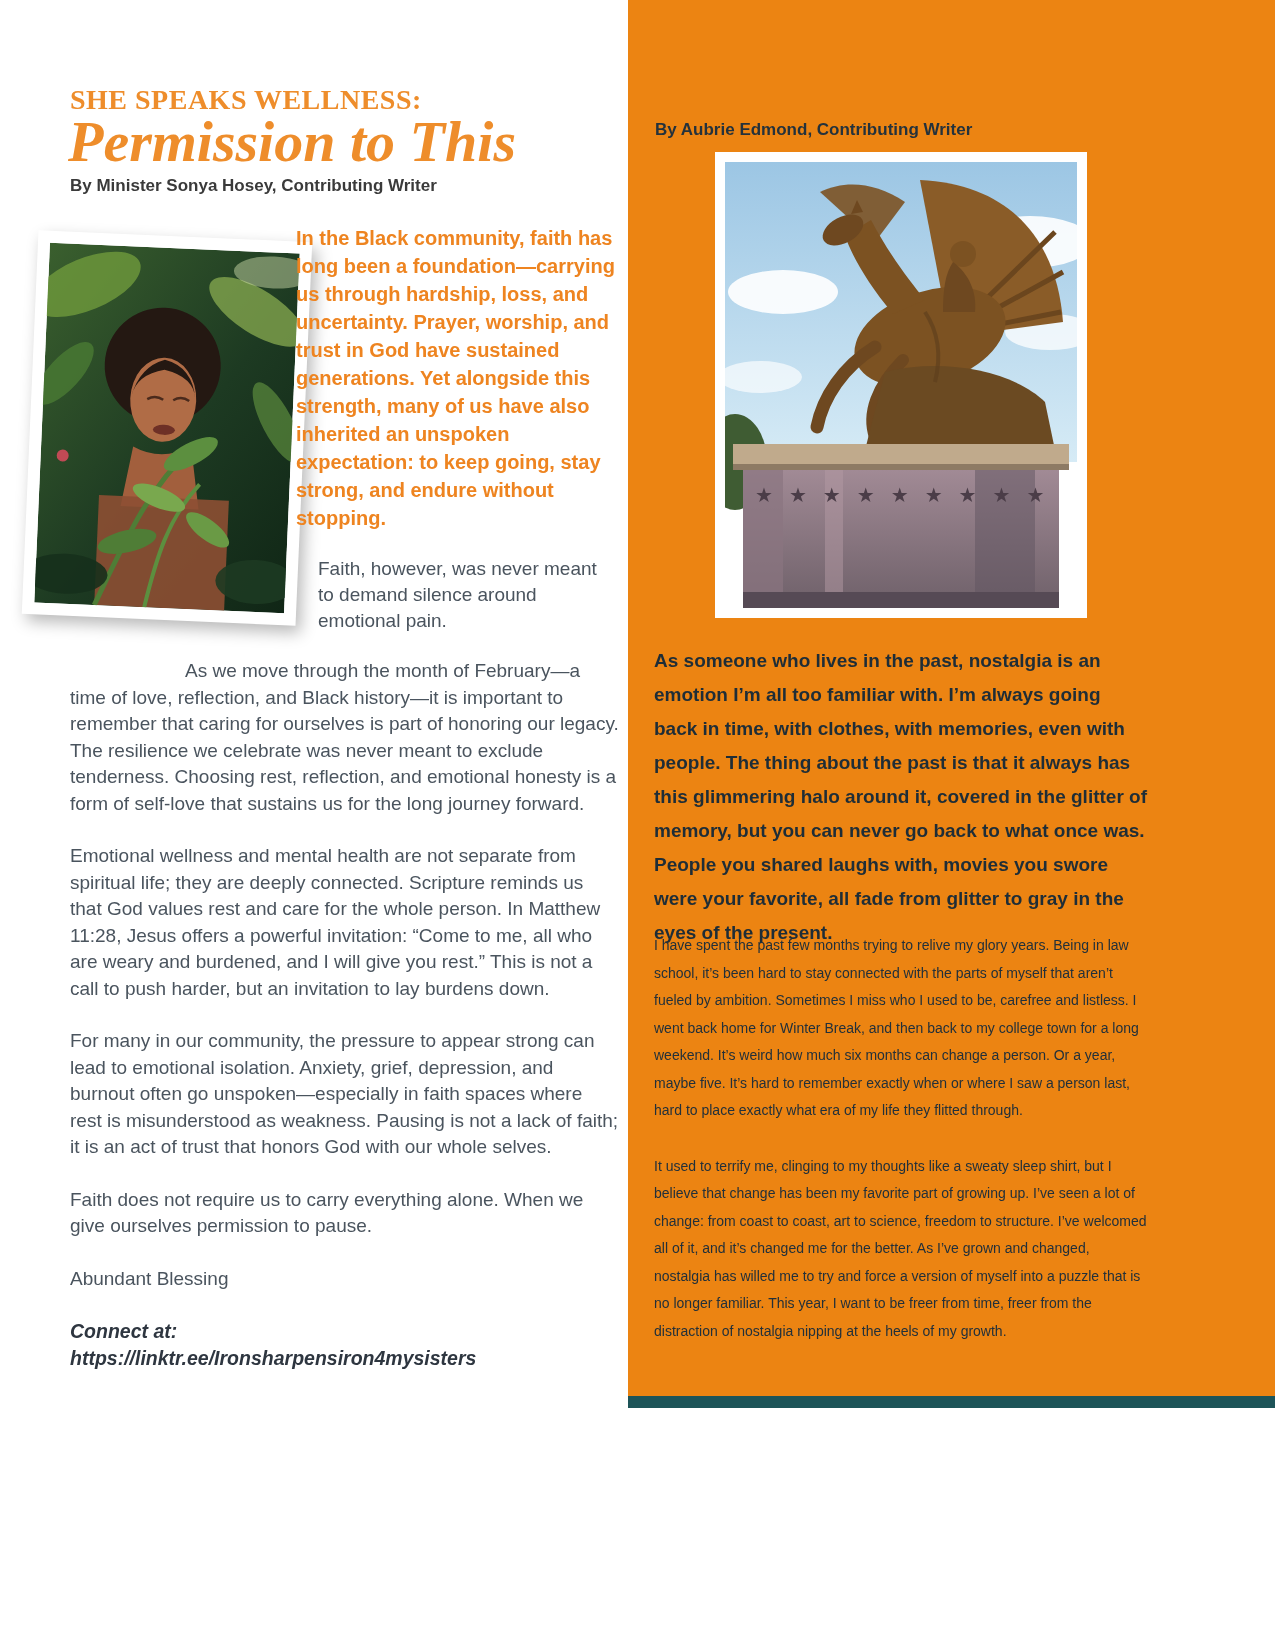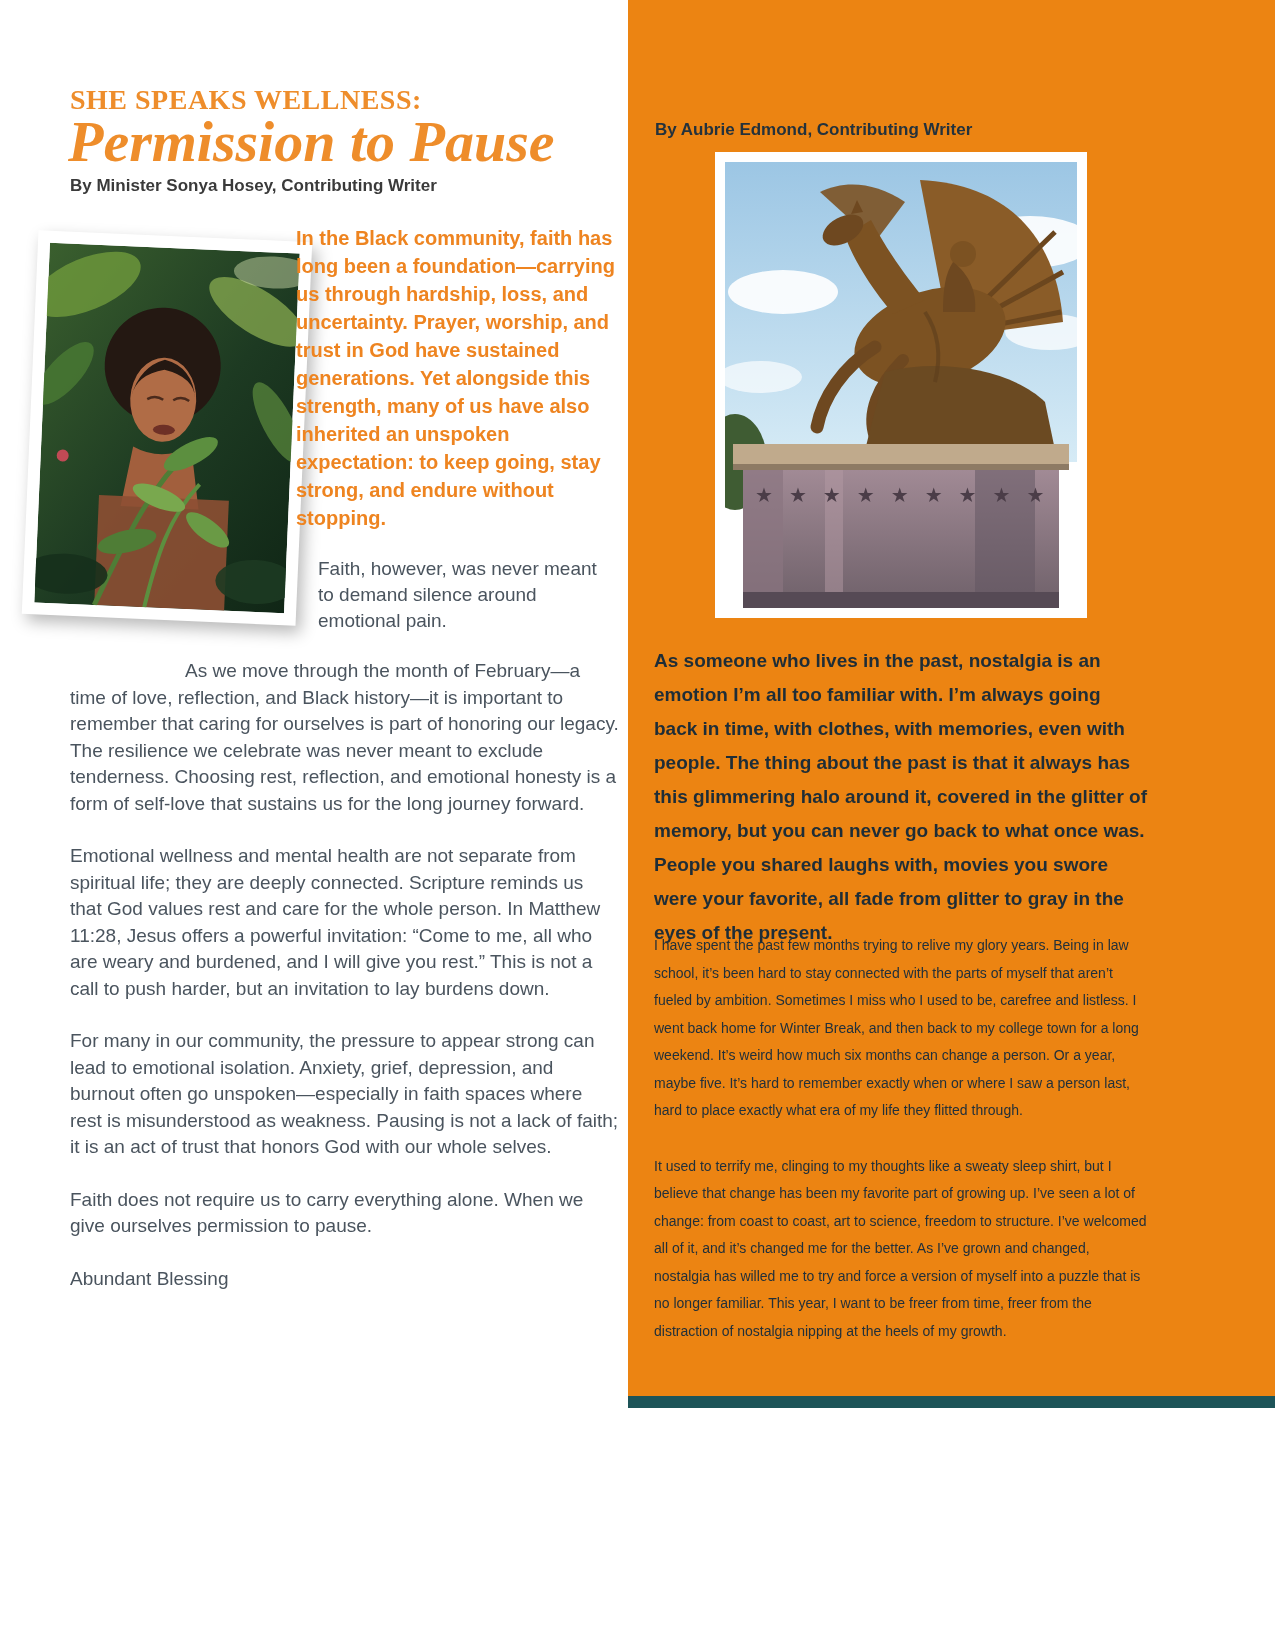--- a/index.html
+++ b/index.html
@@ -124,21 +124,21 @@
   .site-footer svg { display: block; width: 26px; height: 26px; }
 </style>
 </head>
 <body>
 
 <div class="page">
 
   <div class="orange-panel"></div>
 
   <div class="kicker">SHE SPEAKS WELLNESS:</div>
-  <h1 class="title-left">Permission to Pause</h1>
+  <h1 class="title-left">Permission to This</h1>
   <div class="byline-left">By Minister Sonya Hosey, Contributing Writer</div>
 
   <div class="polaroid">
     <svg viewBox="0 0 250 360">
       <defs>
         <linearGradient id="jungle" x1="0" y1="0" x2="1" y2="1">
           <stop offset="0" stop-color="#3a5f2e"></stop>
           <stop offset="0.55" stop-color="#1d3a22"></stop>
           <stop offset="1" stop-color="#102616"></stop>
         </linearGradient>
@@ -172,20 +172,22 @@
   <div class="lead-orange">In the Black community, faith has long been a foundation—carrying us through hardship, loss, and uncertainty. Prayer, worship, and trust in God have sustained generations. Yet alongside this strength, many of us have also inherited an unspoken expectation: to keep going, stay strong, and endure without stopping.</div>
   <div class="sublead">Faith, however, was never meant to demand silence around emotional pain.</div>
 
   <div class="body-copy">
     <p class="first">As we move through the month of February—a time of love, reflection, and Black history—it is important to remember that caring for ourselves is part of honoring our legacy. The resilience we celebrate was never meant to exclude tenderness. Choosing rest, reflection, and emotional honesty is a form of self-love that sustains us for the long journey forward.</p>
     <p>Emotional wellness and mental health are not separate from spiritual life; they are deeply connected. Scripture reminds us that God values rest and care for the whole person. In Matthew 11:28, Jesus offers a powerful invitation: “Come to me, all who are weary and burdened, and I will give you rest.” This is not a call to push harder, but an invitation to lay burdens down.</p>
     <p>For many in our community, the pressure to appear strong can lead to emotional isolation. Anxiety, grief, depression, and burnout often go unspoken—especially in faith spaces where rest is misunderstood as weakness. Pausing is not a lack of faith; it is an act of trust that honors God with our whole selves.</p>
     <p>Faith does not require us to carry everything alone. When we give ourselves permission to pause.</p>
     <p>Abundant Blessing</p>
     <div class="connect">
+      <div>Connect at:</div>
+      <div>https://linktr.ee/Ironsharpensiron4mysisters</div>
     </div>
   </div>
 
   <div class="byline-right">By Aubrie Edmond, Contributing Writer</div>
 
   <div class="statue-frame">
     <svg viewBox="0 0 352 446">
       <defs>
         <linearGradient id="sky" x1="0" y1="0" x2="0" y2="1">
           <stop offset="0" stop-color="#9cc6e4"></stop>

